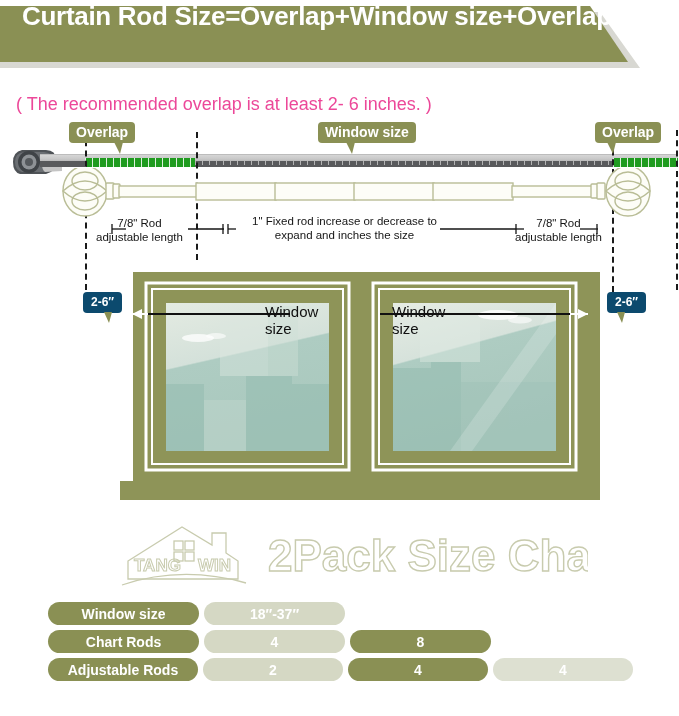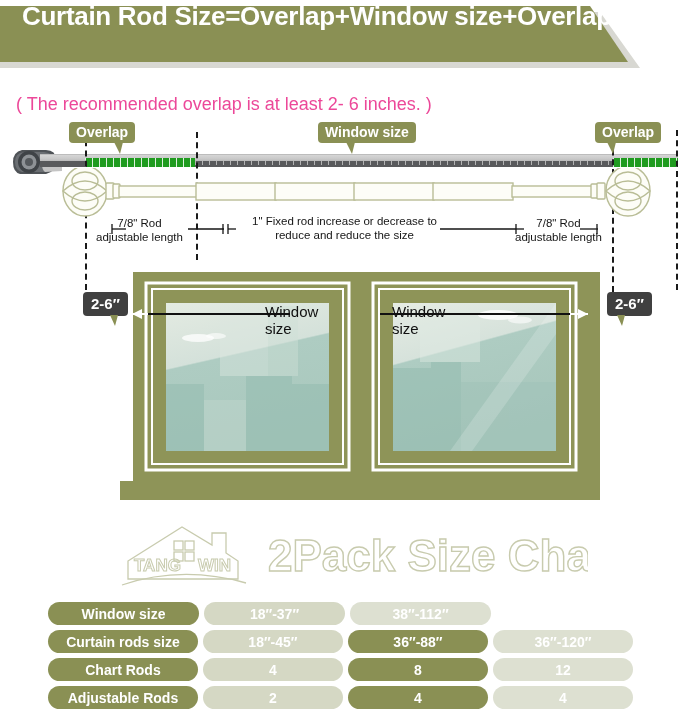--- a/index.html
+++ b/index.html
@@ -68,24 +68,24 @@
   }
   #callout-overlap-left { left: 69px; top: 122px; }
   #callout-overlap-left .tail { right: 12px; }
   #callout-window-size { left: 318px; top: 122px; }
   #callout-window-size .tail { left: 28px; }
   #callout-overlap-right { left: 595px; top: 122px; }
   #callout-overlap-right .tail { left: 12px; }
 
   .callout-sm {
     position: absolute;
-    background: #404040;
+    background: #0c4a6e;
     border-radius: 4px;
     color: #ffffff;
-    font-size: 15px;
+    font-size: 12px;
     font-weight: bold;
     padding: 3px 8px 4px 8px;
     white-space: nowrap;
   }
   .callout-sm .tail {
     position: absolute;
     width: 0; height: 0;
     border-left: 5px solid transparent;
     border-right: 3px solid transparent;
     border-top: 11px solid #8a9054;
@@ -293,21 +293,21 @@
   <line x1="140" y1="5" x2="158" y2="5" stroke="#151515" stroke-width="1.3"></line>
   <line x1="157" y1="0" x2="157" y2="10" stroke="#151515" stroke-width="1.3"></line>
 </svg>
 
 <div class="rod-note" id="rod-note-left">
   <div>7/8" Rod</div>
   <div>adjustable length</div>
 </div>
 <div class="rod-note" id="rod-note-mid">
   <div>1" Fixed rod  increase or decrease to</div>
-  <div>reduce and reduce the size</div>
+  <div>expand and inches the size</div>
 </div>
 <div class="rod-note" id="rod-note-right">
   <div>7/8"  Rod</div>
   <div>adjustable length</div>
 </div>
 
 <div class="callout-sm" id="callout-2-6-left">
   <span>2-6″</span>
   <span class="tail"></span>
 </div>
@@ -403,35 +403,27 @@
 
 <svg id="chart-title-svg" viewBox="0 0 320 62">
   <text x="0" y="46" font-family="Liberation Sans, sans-serif" font-size="44" font-weight="bold" fill="none" stroke="#c8cbae" stroke-width="1.4">2Pack Size Chart</text>
 </svg>
 
 <div id="size-table">
 
   <div class="tbl-row">
     <div class="cell cell-label">Window size</div>
     <div class="cell cell-light">18″-37″</div>
-    <div class="cell cell-wide">38″-112″</div>
   </div>
 
-  <div class="tbl-row">
-    <div class="cell cell-label">Curtain rods size</div>
-    <div class="cell cell-light">18″-45″</div>
-    <div class="cell cell-dark">36″-88″</div>
-    <div class="cell cell-wide">36″-120″</div>
-  </div>
 
   <div class="tbl-row">
     <div class="cell cell-label">Chart Rods</div>
     <div class="cell cell-light">4</div>
     <div class="cell cell-dark">8</div>
-    <div class="cell cell-wide">12</div>
   </div>
 
   <div class="tbl-row">
     <div class="cell cell-label">Adjustable Rods</div>
     <div class="cell cell-light">2</div>
     <div class="cell cell-dark">4</div>
     <div class="cell cell-wide">4</div>
   </div>
 
 </div>

